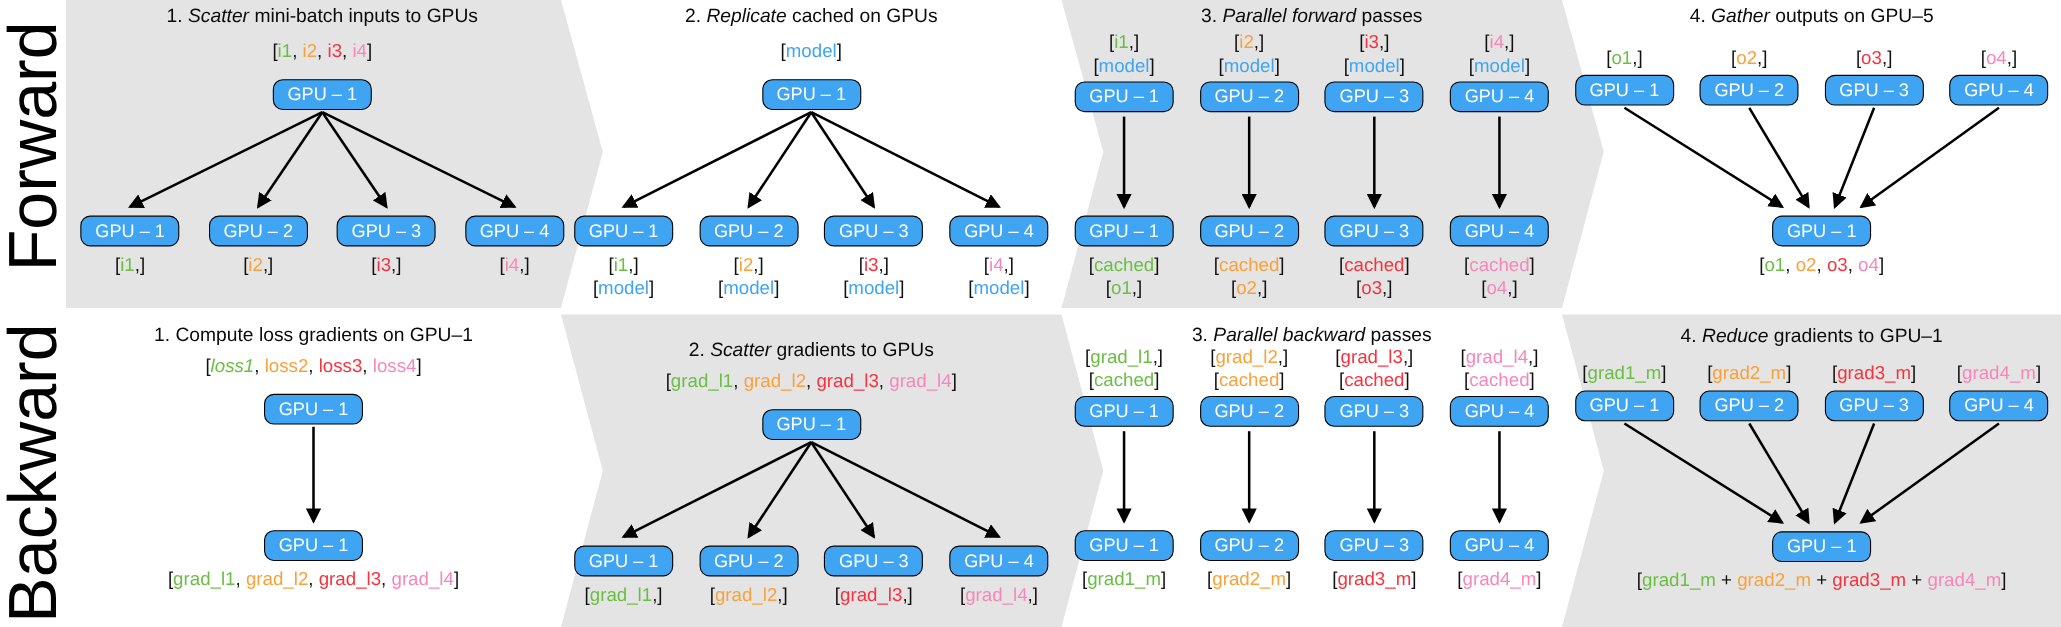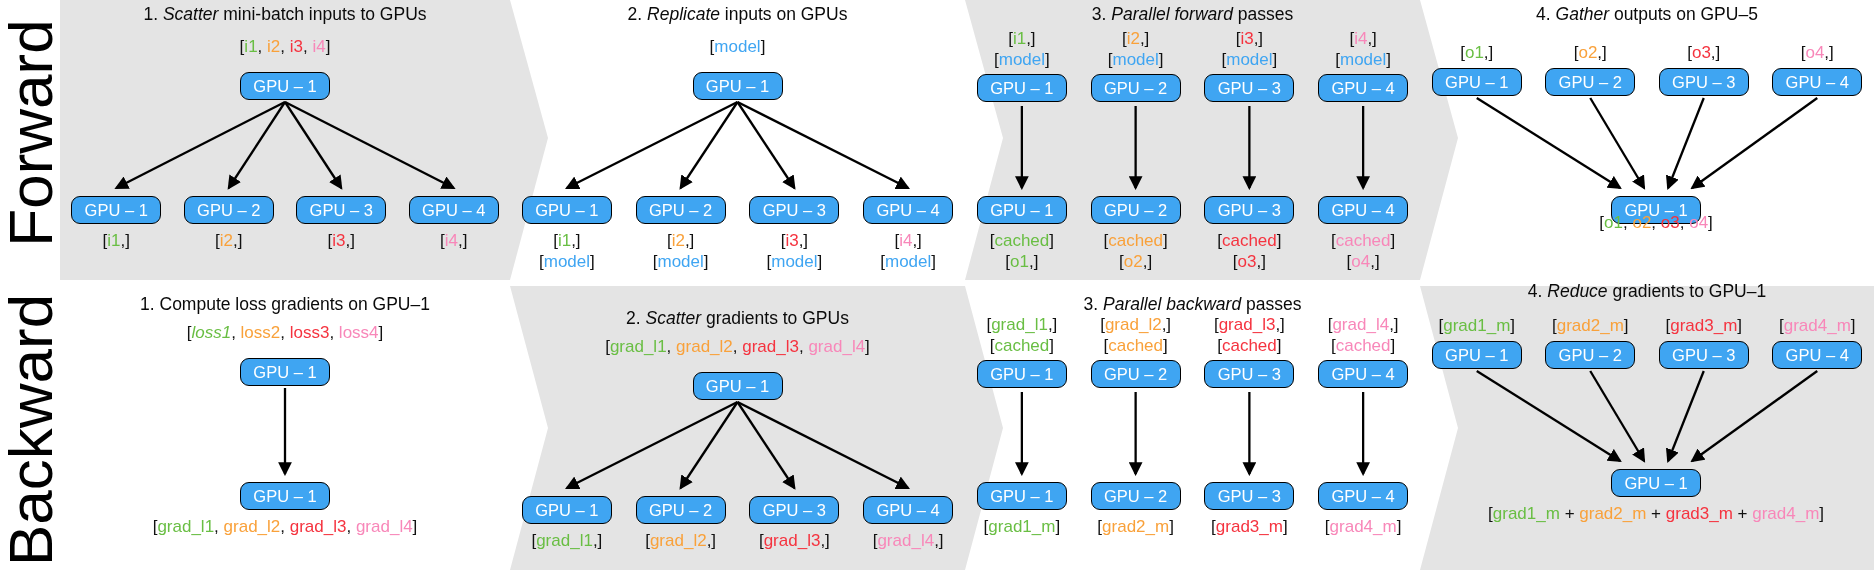--- a/index.html
+++ b/index.html
@@ -48,21 +48,21 @@
     <polygon points="60,0 510,0 548,138 510,280 60,280"></polygon>
     <polygon points="965,0 1420,0 1458,138 1420,280 965,280 1003,138"></polygon>
     <polygon points="510,286 965,286 1003,428 965,570 510,570 548,428"></polygon>
     <polygon points="1420,286 1874,286 1874,570 1420,570 1458,428"></polygon>
   </svg>
 
   <div class="row-label" id="rl0">Forward</div>
   <div class="row-label" id="rl1">Backward</div>
 
   <div id="panels">
-      <div class="panel" style="left: 60px; top: 0px; width: 450px; height: 336px;">
+      <div class="panel" style="left: 60px; top: 0px; width: 450px; height: 336px; padding-left: 16px;">
         <div class="panel-title" style="top: 4px;"><span>1. </span><span class="it">Scatter</span><span> mini-batch inputs to GPUs</span></div>
         <div class="lbl" style="left: 50%; top: 36px;">
           <div class="lbl-line"><span>[</span><span style="color: rgb(105, 190, 67);">i1</span><span>, </span><span style="color: rgb(249, 161, 58);">i2</span><span>, </span><span style="color: rgb(245, 51, 63);">i3</span><span>, </span><span style="color: rgb(248, 135, 185);">i4</span><span>]</span></div>
         </div>
         <div class="gpu-box" style="left: 50%; top: 72px;">GPU – 1</div>
         <div class="gpu-box" style="left: 12.5%; top: 196px;">GPU – 1</div>
         <div class="lbl" style="left: 12.5%; top: 230px;">
           <div class="lbl-line"><span>[</span><span style="color: rgb(105, 190, 67);">i1</span><span>,]</span></div>
         </div>
         <div class="gpu-box" style="left: 37.5%; top: 196px;">GPU – 2</div>
@@ -78,21 +78,21 @@
           <div class="lbl-line"><span>[</span><span style="color: rgb(248, 135, 185);">i4</span><span>,]</span></div>
         </div>
         <svg class="arrows">
           <line x1="50%" y1="102" x2="12.5%" y2="188" marker-end="url(#ah)"></line>
           <line x1="50%" y1="102" x2="37.5%" y2="188" marker-end="url(#ah)"></line>
           <line x1="50%" y1="102" x2="62.5%" y2="188" marker-end="url(#ah)"></line>
           <line x1="50%" y1="102" x2="87.5%" y2="188" marker-end="url(#ah)"></line>
         </svg>
       </div>
       <div class="panel" style="left: 510px; top: 0px; width: 455px; height: 280px;">
-        <div class="panel-title" style="top: 4px;"><span>2. </span><span class="it">Replicate</span><span> inputs on GPUs</span></div>
+        <div class="panel-title" style="top: 4px;"><span>2. </span><span class="it">Replicate</span><span> cached on GPUs</span></div>
         <div class="lbl" style="left: 50%; top: 36px;">
           <div class="lbl-line"><span>[</span><span style="color: rgb(63, 165, 242);">model</span><span>]</span></div>
         </div>
         <div class="gpu-box" style="left: 50%; top: 72px;">GPU – 1</div>
         <div class="gpu-box" style="left: 12.5%; top: 196px;">GPU – 1</div>
         <div class="lbl" style="left: 12.5%; top: 230px;">
           <div class="lbl-line"><span>[</span><span style="color: rgb(105, 190, 67);">i1</span><span>,]</span></div>
           <div class="lbl-line"><span>[</span><span style="color: rgb(63, 165, 242);">model</span><span>]</span></div>
         </div>
         <div class="gpu-box" style="left: 37.5%; top: 196px;">GPU – 2</div>
@@ -178,21 +178,21 @@
         <div class="gpu-box" style="left: 37.5%; top: 68px;">GPU – 2</div>
         <div class="lbl" style="left: 62.5%; top: 42px;">
           <div class="lbl-line"><span>[</span><span style="color: rgb(245, 51, 63);">o3</span><span>,]</span></div>
         </div>
         <div class="gpu-box" style="left: 62.5%; top: 68px;">GPU – 3</div>
         <div class="lbl" style="left: 87.5%; top: 42px;">
           <div class="lbl-line"><span>[</span><span style="color: rgb(248, 135, 185);">o4</span><span>,]</span></div>
         </div>
         <div class="gpu-box" style="left: 87.5%; top: 68px;">GPU – 4</div>
         <div class="gpu-box" style="left: 52%; top: 196px;">GPU – 1</div>
-        <div class="lbl" style="left: 52%; top: 212px;">
+        <div class="lbl" style="left: 52%; top: 230px;">
           <div class="lbl-line"><span>[</span><span style="color: rgb(105, 190, 67);">o1</span><span>, </span><span style="color: rgb(249, 161, 58);">o2</span><span>, </span><span style="color: rgb(245, 51, 63);">o3</span><span>, </span><span style="color: rgb(248, 135, 185);">o4</span><span>]</span></div>
         </div>
         <svg class="arrows">
           <line x1="12.5%" y1="98" x2="44.070484581497794%" y2="188" marker-end="url(#ah)"></line>
           <line x1="37.5%" y1="98" x2="49.3568281938326%" y2="188" marker-end="url(#ah)"></line>
           <line x1="62.5%" y1="98" x2="54.6431718061674%" y2="188" marker-end="url(#ah)"></line>
           <line x1="87.5%" y1="98" x2="59.929515418502206%" y2="188" marker-end="url(#ah)"></line>
         </svg>
       </div>
       <div class="panel" style="left: 60px; top: 286px; width: 450px; height: 284px;">
@@ -276,21 +276,21 @@
         <div class="lbl" style="left: 87.5%; top: 230px;">
           <div class="lbl-line"><span>[</span><span style="color: rgb(248, 135, 185);">grad4_m</span><span>]</span></div>
         </div>
         <svg class="arrows">
           <line x1="12.5%" y1="106" x2="12.5%" y2="188" marker-end="url(#ah)"></line>
           <line x1="37.5%" y1="106" x2="37.5%" y2="188" marker-end="url(#ah)"></line>
           <line x1="62.5%" y1="106" x2="62.5%" y2="188" marker-end="url(#ah)"></line>
           <line x1="87.5%" y1="106" x2="87.5%" y2="188" marker-end="url(#ah)"></line>
         </svg>
       </div>
-      <div class="panel" style="left: 1420px; top: 273px; width: 454px; height: 284px;">
+      <div class="panel" style="left: 1420px; top: 287px; width: 454px; height: 284px;">
         <div class="panel-title" style="top: 8px;"><span>4. </span><span class="it">Reduce</span><span> gradients to GPU–1</span></div>
         <div class="lbl" style="left: 12.5%; top: 42px;">
           <div class="lbl-line"><span>[</span><span style="color: rgb(105, 190, 67);">grad1_m</span><span>]</span></div>
         </div>
         <div class="gpu-box" style="left: 12.5%; top: 68px;">GPU – 1</div>
         <div class="lbl" style="left: 37.5%; top: 42px;">
           <div class="lbl-line"><span>[</span><span style="color: rgb(249, 161, 58);">grad2_m</span><span>]</span></div>
         </div>
         <div class="gpu-box" style="left: 37.5%; top: 68px;">GPU – 2</div>
         <div class="lbl" style="left: 62.5%; top: 42px;">

